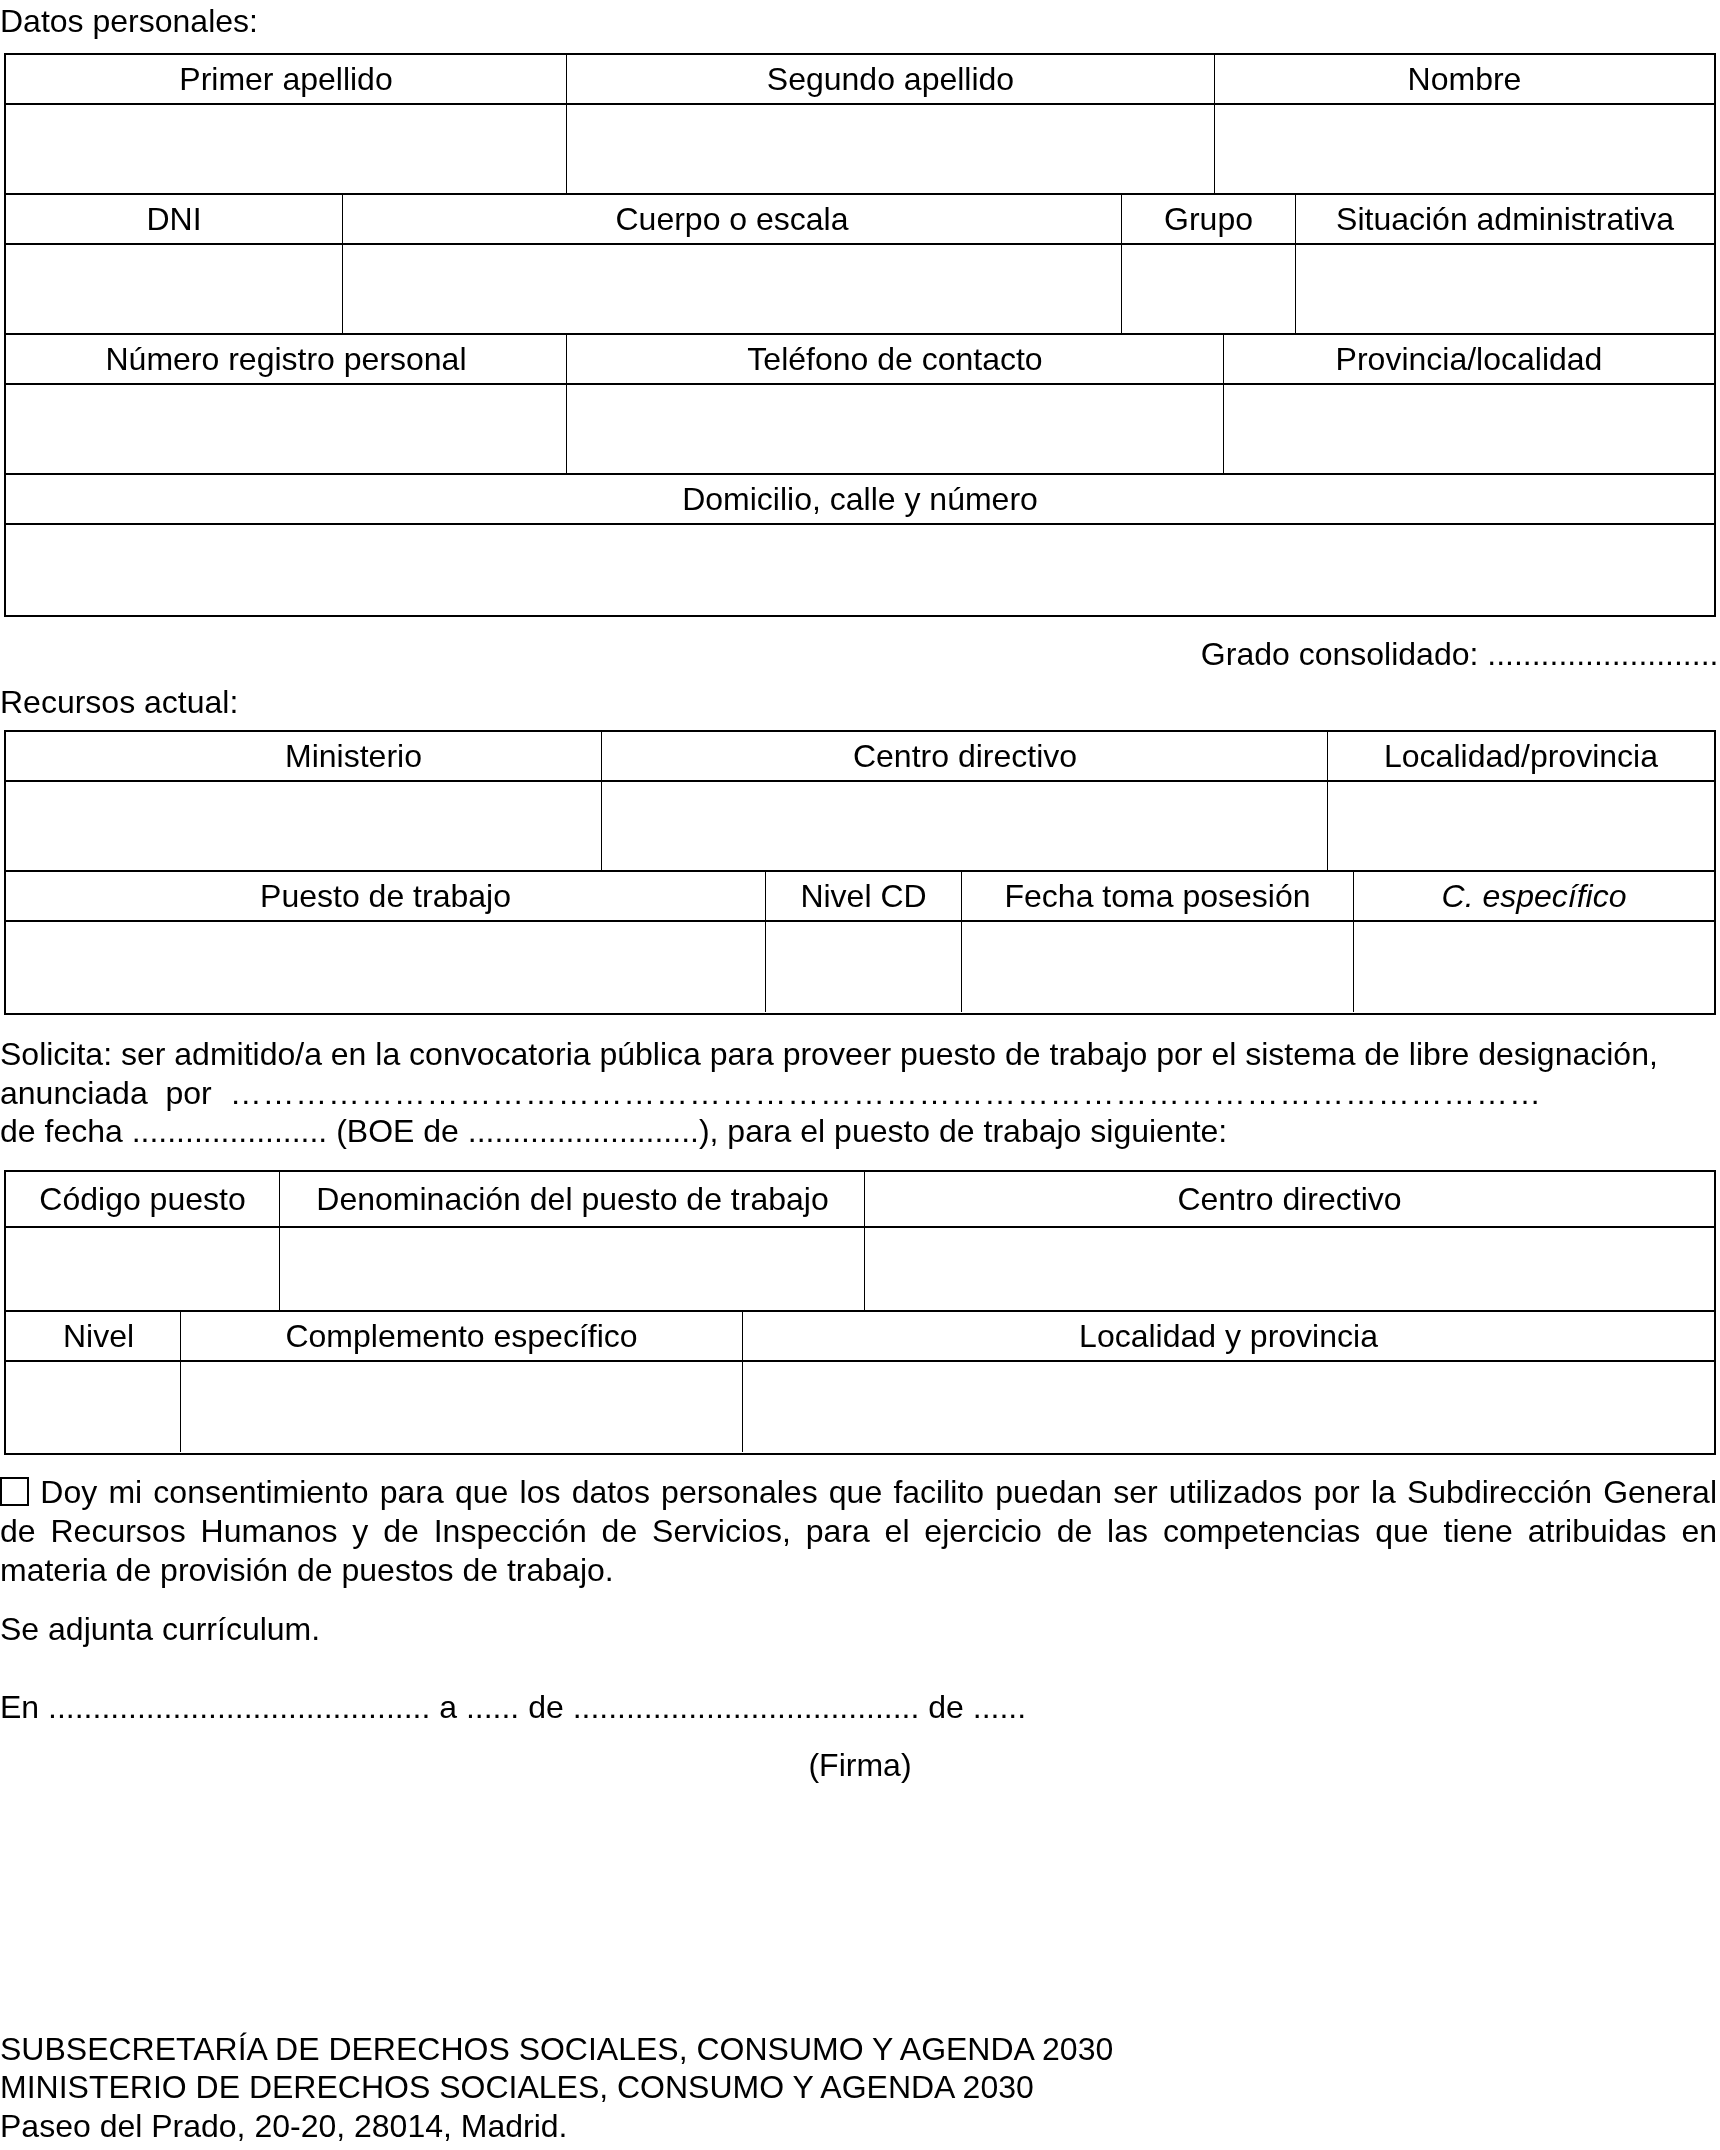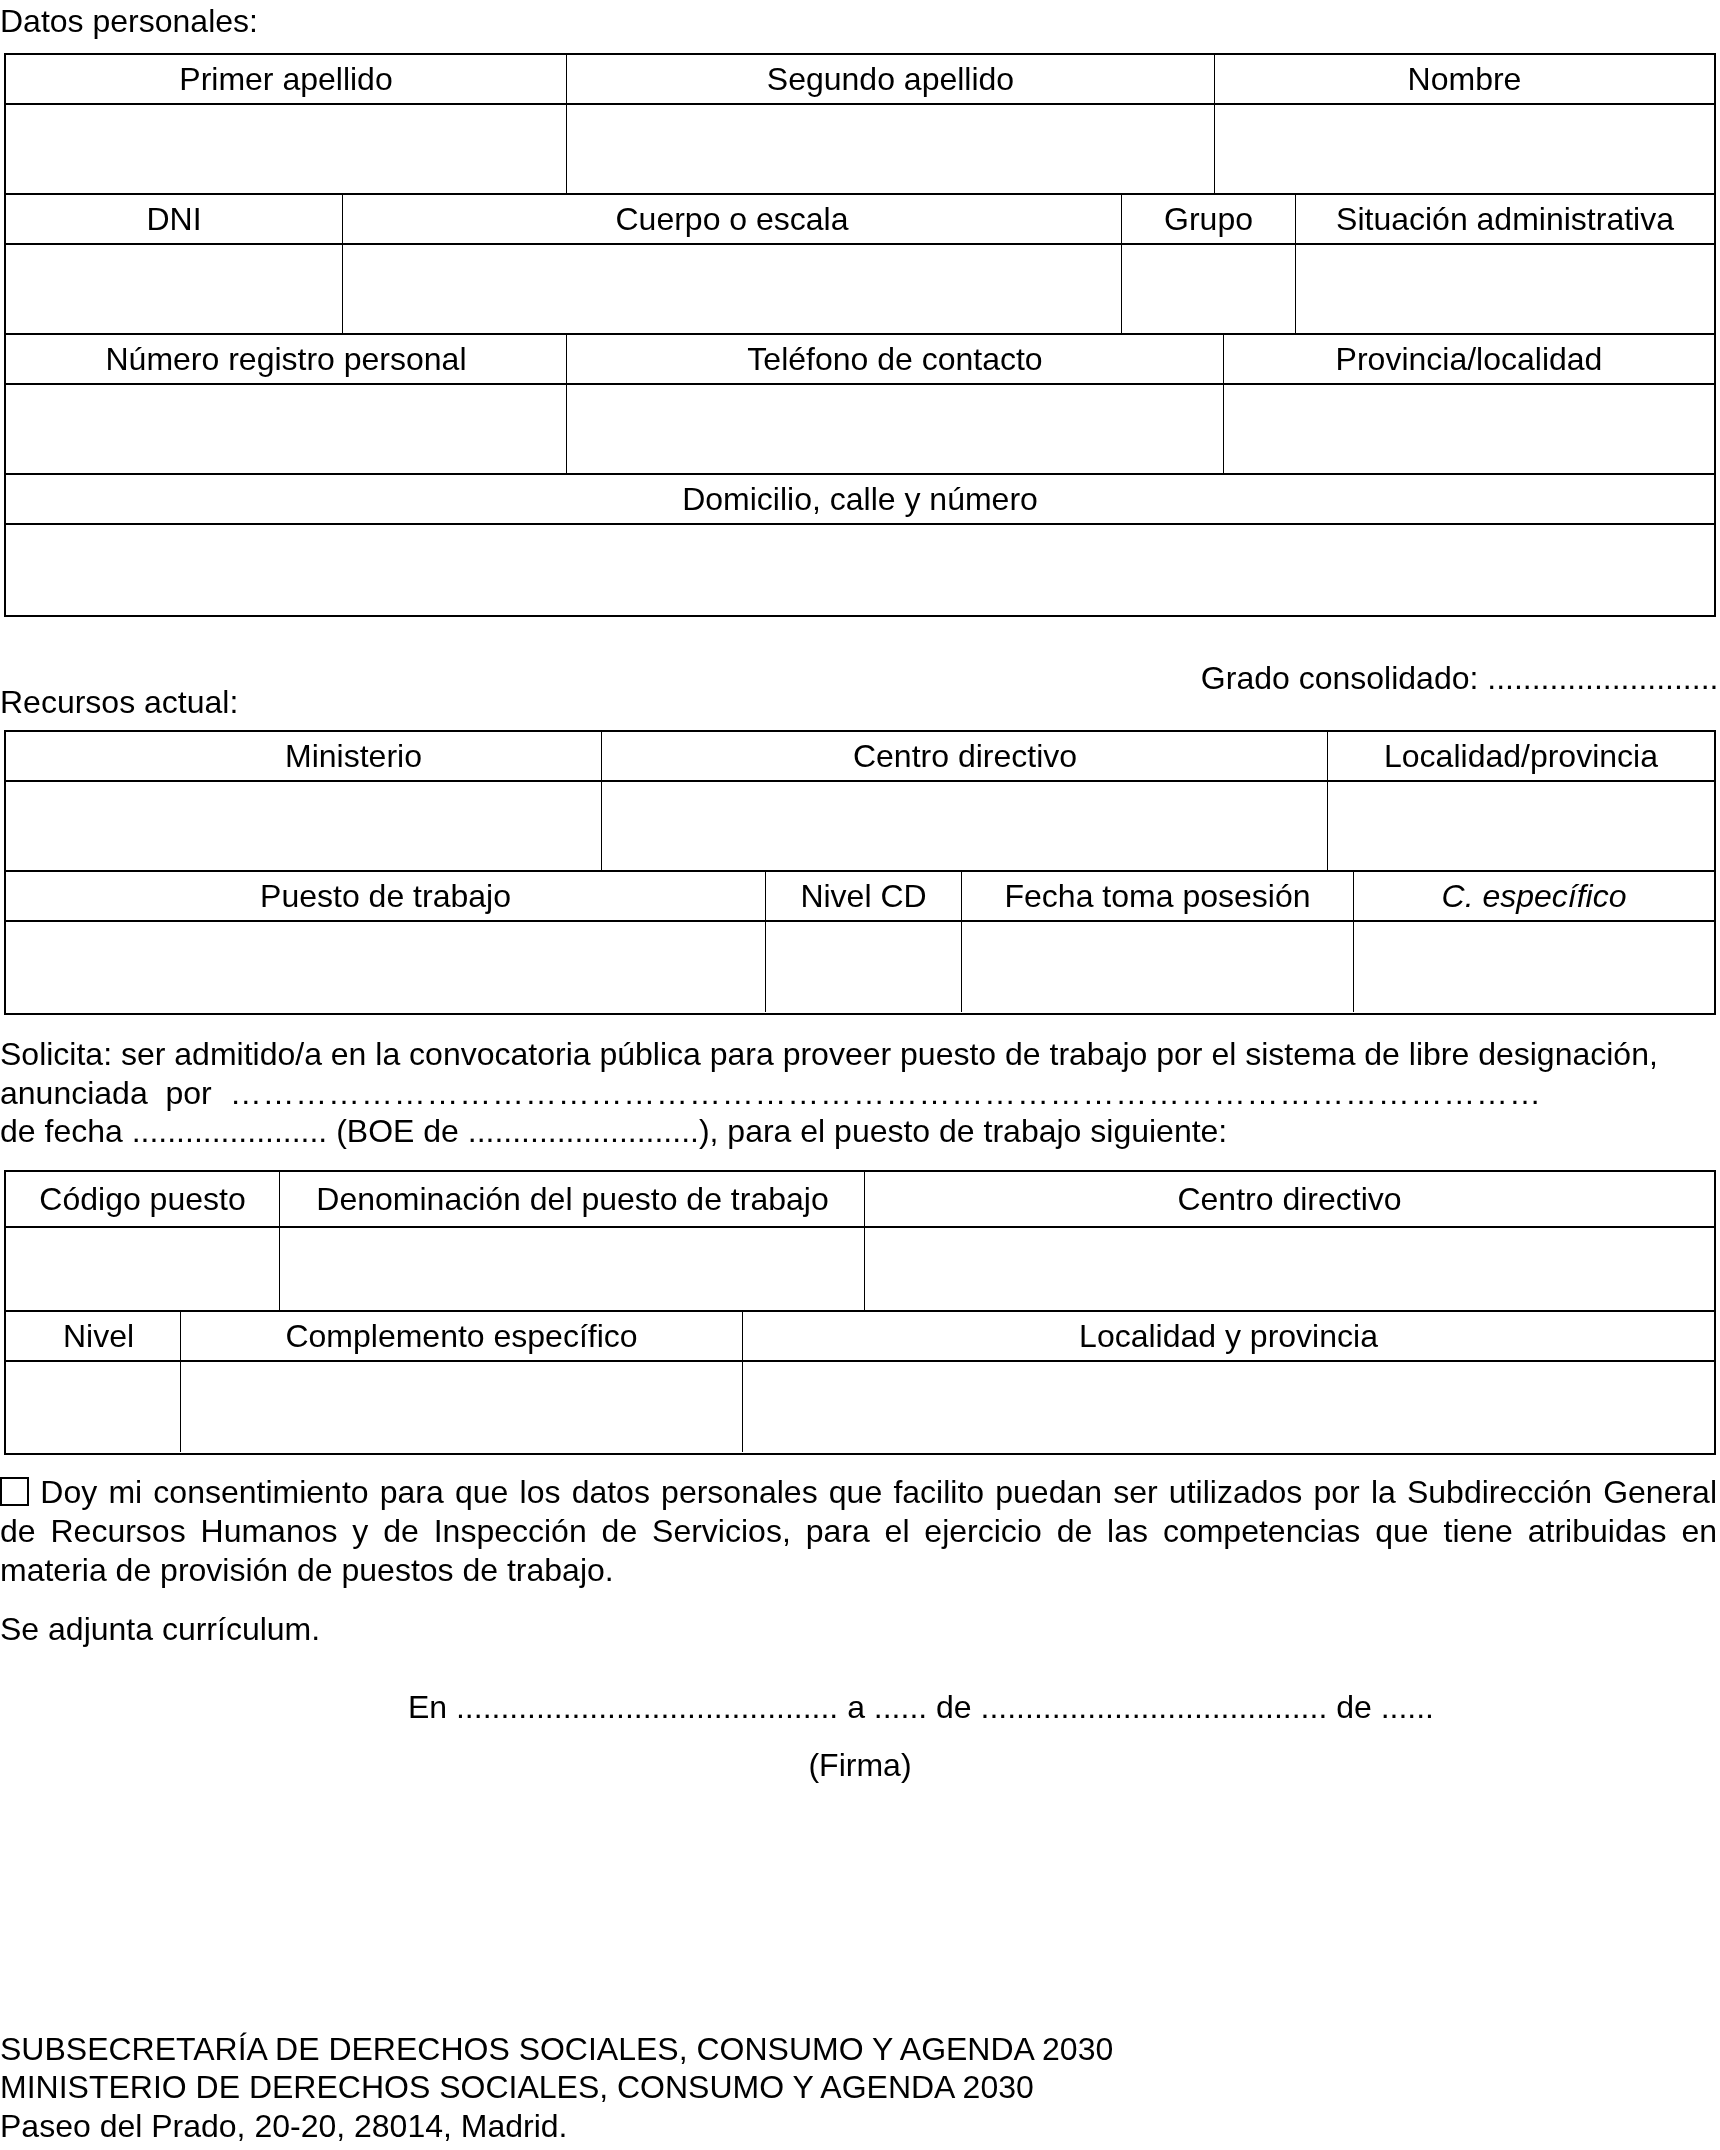--- a/index.html
+++ b/index.html
@@ -85,21 +85,21 @@
   <div class="row hdr" style="top:420px; height:50px;">
     <div class="cell first" style="left:0; right:0;">Domicilio, calle y número</div>
   </div>
   <div class="row last" style="top:470px; height:89px;">
     <div class="cell first" style="left:0; right:0;">
         <input type="text" style="">
       </div>
   </div>
 </div>
 
-<div class="abs" style="right:1.6px; top:638px;margin-top:24px;">Grado consolidado: ..........................</div>
+<div class="abs" style="right:1.6px; top:638px;">Grado consolidado: ..........................</div>
 
 <div class="abs" style="left:0; top:686px;">Recursos actual:</div>
 
 <div class="tbl" style="top:730px; height:285px;">
   <div class="row hdr" style="top:0; height:50px;">
     <div class="cell first" style="left:7px; width:595px;margin-left:43px;">Ministerio</div>
     <div class="cell" style="left:595px; width:727px;">Centro directivo</div>
     <div class="cell" style="left:1321px; right:0;">Localidad/provincia</div>
   </div>
   <div class="row dat" style="top:50px; height:90px;">
@@ -176,19 +176,19 @@
       </div>
   </div>
 </div>
 
 <div class="para" style="top:1473px;">
   <span class="checkbox"></span><span>Doy mi consentimiento para que los datos personales que facilito puedan ser utilizados por la Subdirección General de Recursos Humanos y de Inspección de Servicios, para el ejercicio de las competencias que tiene atribuidas en materia de provisión de puestos de trabajo.</span>
 </div>
 
 <div class="abs" style="left:0; top:1613px;">Se adjunta currículum.</div>
 
-<div class="abs" style="left:8px; width:1426px; text-align:right; top:1691px;">En ........................................... a ...... de ....................................... de ......</div>
+<div class="abs" style="left:0; width:1426px; text-align:left; top:1691px;">En ........................................... a ...... de ....................................... de ......</div>
 <div class="abs" style="left:0; width:1720px; text-align:center; top:1749px;">(Firma)</div>
 
 <div class="abs" style="left:0; top:2033px;">SUBSECRETARÍA DE DERECHOS SOCIALES, CONSUMO Y AGENDA 2030</div>
 <div class="abs" style="left:0; top:2071px;">MINISTERIO DE DERECHOS SOCIALES, CONSUMO Y AGENDA 2030</div>
 <div class="abs" style="left:0; top:2110px;">Paseo del Prado, 20-20, 28014, Madrid.</div>
 
 
 </body></html>

